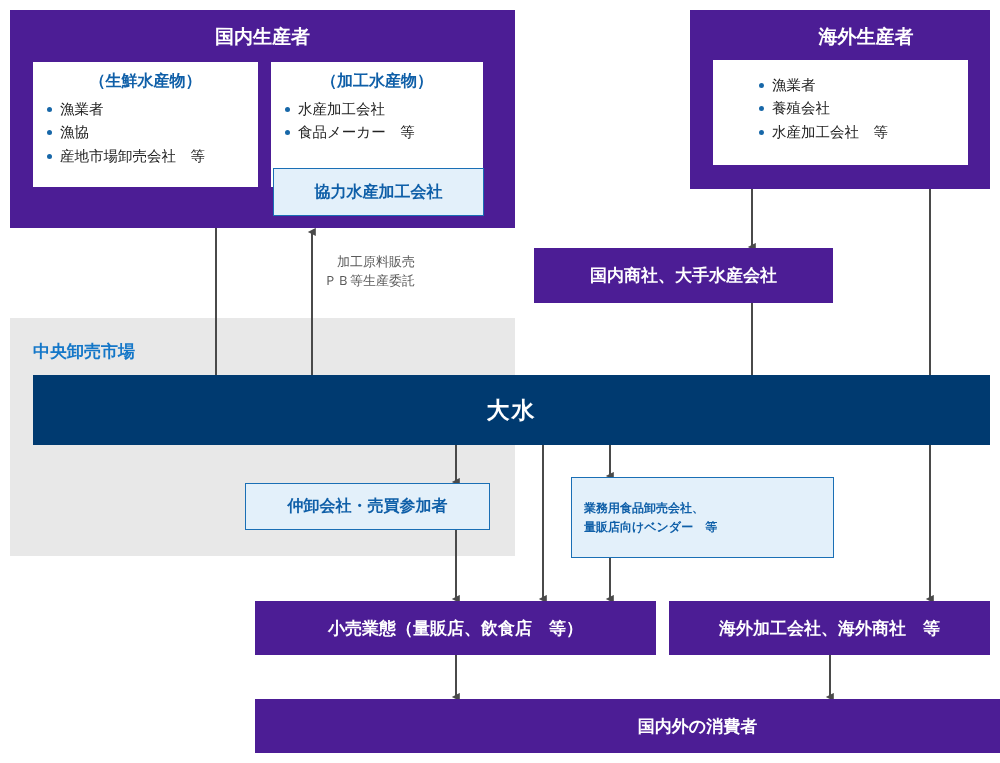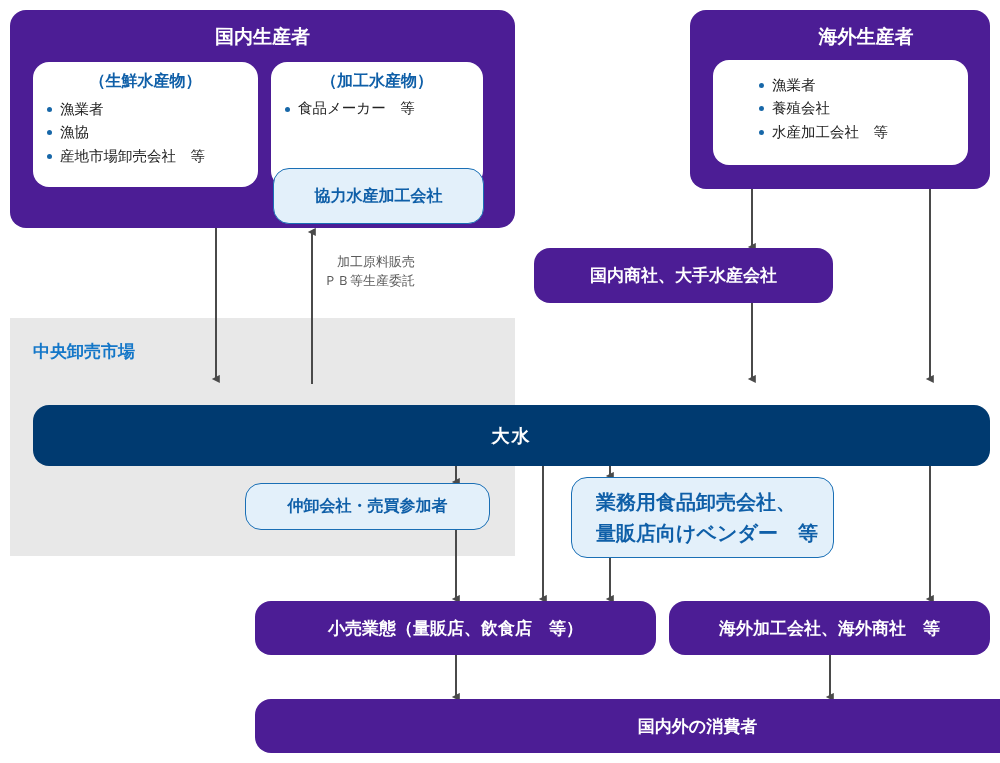--- a/index.html
+++ b/index.html
@@ -23,21 +23,20 @@
     z-index:5;
   }
   .node{
     position:absolute;
     box-sizing:border-box;
     display:flex;
     align-items:center;
     justify-content:center;
     text-align:center;
     z-index:10;
-    border-radius:16px;
   }
   
   .box-blue{
     background:#4c1d95;
     color:#ffffff;
     font-weight:bold;
   }
   
   .box-navy{
     background:#003a70;
@@ -175,51 +174,52 @@
       <div class="panel-head">（生鮮水産物）</div>
       <ul class="bullets">
         <li>漁業者</li>
         <li>漁協</li>
         <li>産地市場卸売会社　等</li>
       </ul>
     </div>
   </div>
 
   <div class="node panel-white" style="left:271px; top:62px; width:212px; height:125px;">
-    <div style="width:100%;font-family:Liberation Mono, monospace;">
+    <div style="width:100%;">
       <div class="panel-head">（加工水産物）</div>
       <ul class="bullets">
+        <li>水産加工会社</li>
         <li>食品メーカー　等</li>
       </ul>
     </div>
   </div>
 
-  <div class="node box-pale" style="left:273px; top:168px; width:211px; height:56px; font-size:16px;">協力水産加工会社</div>
+  <div class="node box-pale" style="left:273px; top:168px; width:211px; height:48px; font-size:16px;">協力水産加工会社</div>
 
   <div class="node box-blue" style="left:690px; top:10px; width:300px; height:179px;"></div>
 
   <div class="group-title" style="left:716px; top:24px; width:300px; font-size:19px;">海外生産者</div>
 
   <div class="node panel-white" style="left:713px; top:60px; width:255px; height:105px;">
     <div style="width:100%;">
       <ul class="bullets" style="margin-top:14px; padding-left:46px;">
         <li>漁業者</li>
         <li>養殖会社</li>
         <li>水産加工会社　等</li>
       </ul>
     </div>
   </div>
 
   <div class="node box-blue" style="left:534px; top:248px; width:299px; height:55px; font-size:17px;">国内商社、大手水産会社</div>
 
-  <div class="node box-navy" style="left:33px; top:405px; width:957px; height:61px; font-size:18px; letter-spacing:2px;">大水</div>
+  <div class="node box-navy" style="left:33px; top:375px; width:957px; height:70px; font-size:23px; letter-spacing:2px;">大水</div>
 
   <div class="node box-pale" style="left:245px; top:483px; width:245px; height:47px; font-size:16px;">仲卸会社・売買参加者</div>
 
-  <div class="node box-pale two-line" style="left:571px; top:477px; width:263px; height:81px; font-size:20px; justify-content:flex-start; padding-left:24px; text-align:left;">業務用食品卸売会社、
+  <div class="node box-pale two-line" style="left:571px; top:477px; width:263px; height:81px; font-size:12px; justify-content:flex-start; padding-left:12px; text-align:left;">業務用食品卸売会社、
 量販店向けベンダー　等</div>
 
   <div class="node box-blue" style="left:255px; top:601px; width:401px; height:54px; font-size:17px;">小売業態（量販店、飲食店　等）</div>
 
   <div class="node box-blue" style="left:669px; top:601px; width:321px; height:54px; font-size:17px;">海外加工会社、海外商社　等</div>
 
   <div class="node box-blue" style="left:255px; top:699px; width:885px; height:54px; font-size:17px;">国内外の消費者</div>
 
 </div>
 

